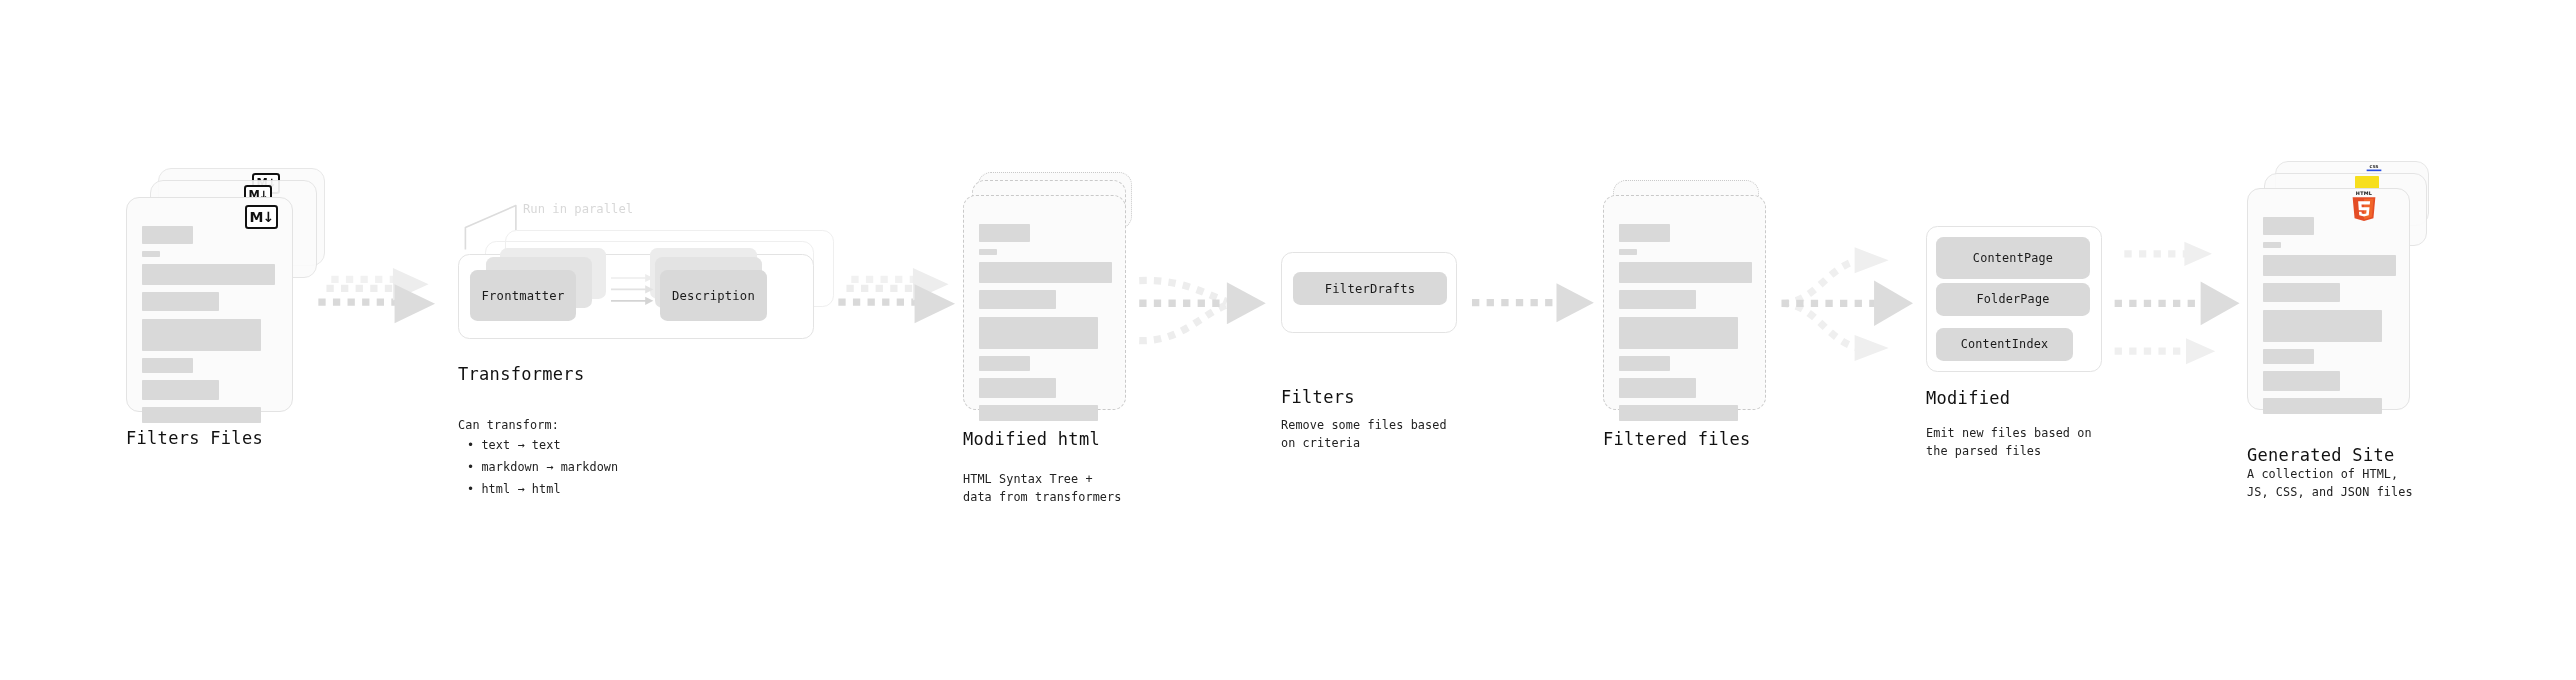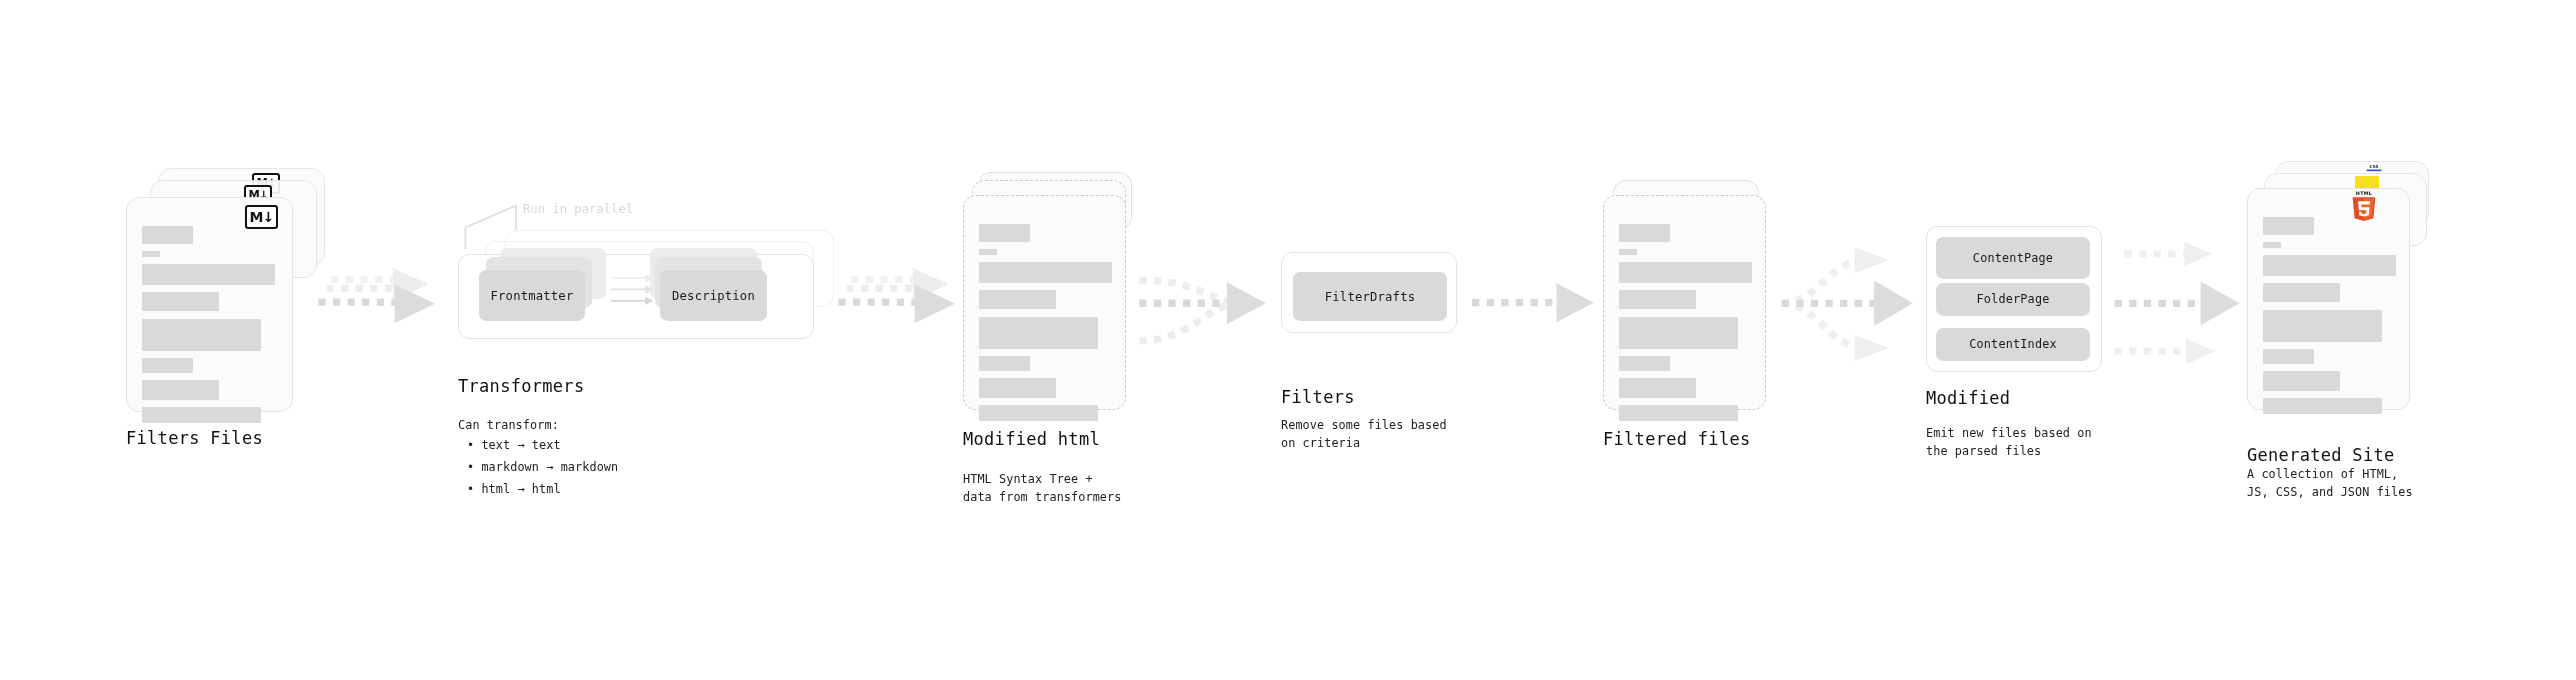--- a/index.html
+++ b/index.html
@@ -121,42 +121,42 @@
     <path d="M4,62 L4,35 L66,8 L66,38" fill="none" stroke="#dcdcdc" stroke-width="2" stroke-linejoin="round"></path>
   </svg>
   <div class="parallel-label" style="left:523px;top:202px;">Run in parallel</div>
 
   <div class="groupbox faint" style="left:505px;top:230px;width:329px;height:77px;"></div>
   <div class="groupbox faint" style="left:485px;top:241px;width:329px;height:84px;"></div>
   <div class="groupbox" style="left:458px;top:254px;width:356px;height:85px;"></div>
 
   <div class="pill f1" style="left:500px;top:248px;width:106px;height:51px;"></div>
   <div class="pill f2" style="left:486px;top:257px;width:106px;height:51px;"></div>
-  <div class="pill" style="left:470px;top:270px;width:106px;height:51px;margin-left:9px;">
+  <div class="pill" style="left:470px;top:270px;width:106px;height:51px;">
         <span>Frontmatter</span>
       </div>
 
   <div class="pill f1" style="left:650px;top:248px;width:107px;height:51px;"></div>
   <div class="pill f2" style="left:655px;top:257px;width:107px;height:51px;"></div>
   <div class="pill" style="left:660px;top:270px;width:107px;height:51px;">
         <span>Description</span>
       </div>
 
   <svg class="abs" style="left:611px;top:273px;" width="57" height="41" viewBox="0 0 70 50">
     <g fill="none" stroke-width="2">
       <line x1="0" y1="6" x2="44" y2="6" stroke="#ececec"></line>
       <line x1="0" y1="20" x2="44" y2="20" stroke="#e2e2e2"></line>
       <line x1="0" y1="34" x2="44" y2="34" stroke="#d4d4d4"></line>
     </g>
     <polygon points="42,1 52,6 42,11" fill="#ececec"></polygon>
     <polygon points="42,15 52,20 42,25" fill="#e2e2e2"></polygon>
     <polygon points="42,29 52,34 42,39" fill="#d4d4d4"></polygon>
   </svg>
 
-  <div class="title" style="left:458px;top:376px;">Transformers</div>
+  <div class="title" style="left:458px;top:364px;">Transformers</div>
   <div class="sub" style="left:458px;top:416px;">Can transform:</div>
   <div class="sub" style="left:467px;top:436px;">• <span>text → text</span></div>
   <div class="sub" style="left:467px;top:458px;">• <span>markdown → markdown</span></div>
   <div class="sub" style="left:467px;top:480px;">• <span>html → html</span></div>
 </div>
 
 <svg class="abs" style="left:827px;top:268px;" width="154" height="73" viewBox="0 0 190 90">
   <g stroke-dasharray="9 9" stroke-width="9" fill="none">
     <line x1="30" y1="14" x2="112" y2="14" stroke="#f1f1f1"></line>
     <line x1="24" y1="25" x2="112" y2="25" stroke="#ededed"></line>
@@ -190,21 +190,21 @@
   <g fill="none" stroke-width="9" stroke-dasharray="9 9">
     <path d="M4,20 C55,18 80,34 112,46" stroke="#ededed"></path>
     <path d="M4,94 C55,96 80,62 112,50" stroke="#ededed"></path>
     <line x1="4" y1="48" x2="118" y2="48" stroke="#d9d9d9"></line>
   </g>
   <polygon points="112,22 160,48 112,74" fill="#dcdcdc"></polygon>
 </svg>
 
 <div>
   <div class="groupbox" style="left:1281px;top:252px;width:176px;height:81px;"></div>
-  <div class="pill" style="left:1293px;top:272px;width:154px;height:49px;">
+  <div class="pill" style="left:1293px;top:272px;width:154px;height:33px;">
         <span>FilterDrafts</span>
       </div>
   <div class="title" style="left:1281px;top:380px;margin-top:7px;">Filters</div>
   <div class="sub" style="left:1281px;top:416px;">Remove some files based
 on criteria</div>
 </div>
 
 <svg class="abs" style="left:1472px;top:283px;" width="130" height="49" viewBox="0 0 160 60">
   <line x1="0" y1="24" x2="110" y2="24" stroke="#d9d9d9" stroke-width="9" stroke-dasharray="9 9"></line>
   <polygon points="104,0 150,24 104,48" fill="#dcdcdc"></polygon>
@@ -239,21 +239,21 @@
 </svg>
 
 <div>
   <div class="groupbox" style="left:1926px;top:226px;width:176px;height:146px;"></div>
   <div class="pill" style="left:1936px;top:237px;width:154px;height:42px;font-size:11.8px;">
         <span>ContentPage</span>
       </div>
   <div class="pill" style="left:1936px;top:283px;width:154px;height:32.5px;font-size:11.8px;">
         <span>FolderPage</span>
       </div>
-  <div class="pill" style="left:1936px;top:328px;width:154px;height:32.5px;font-size:11.8px;">
+  <div class="pill" style="left:1936px;top:328px;width:137px;height:32.5px;font-size:11.8px;">
         <span>ContentIndex</span>
       </div>
   <div class="title" style="left:1926px;top:388px;">Modified</div>
   <div class="sub" style="left:1926px;top:424px;">Emit new files based on
 the parsed files</div>
 </div>
 
 <svg class="abs" style="left:2113px;top:236px;" width="146" height="146" viewBox="0 0 180 180">
   <g fill="none" stroke-width="9" stroke-dasharray="9 9">
     <line x1="14" y1="22" x2="92" y2="22" stroke="#efefef"></line>

